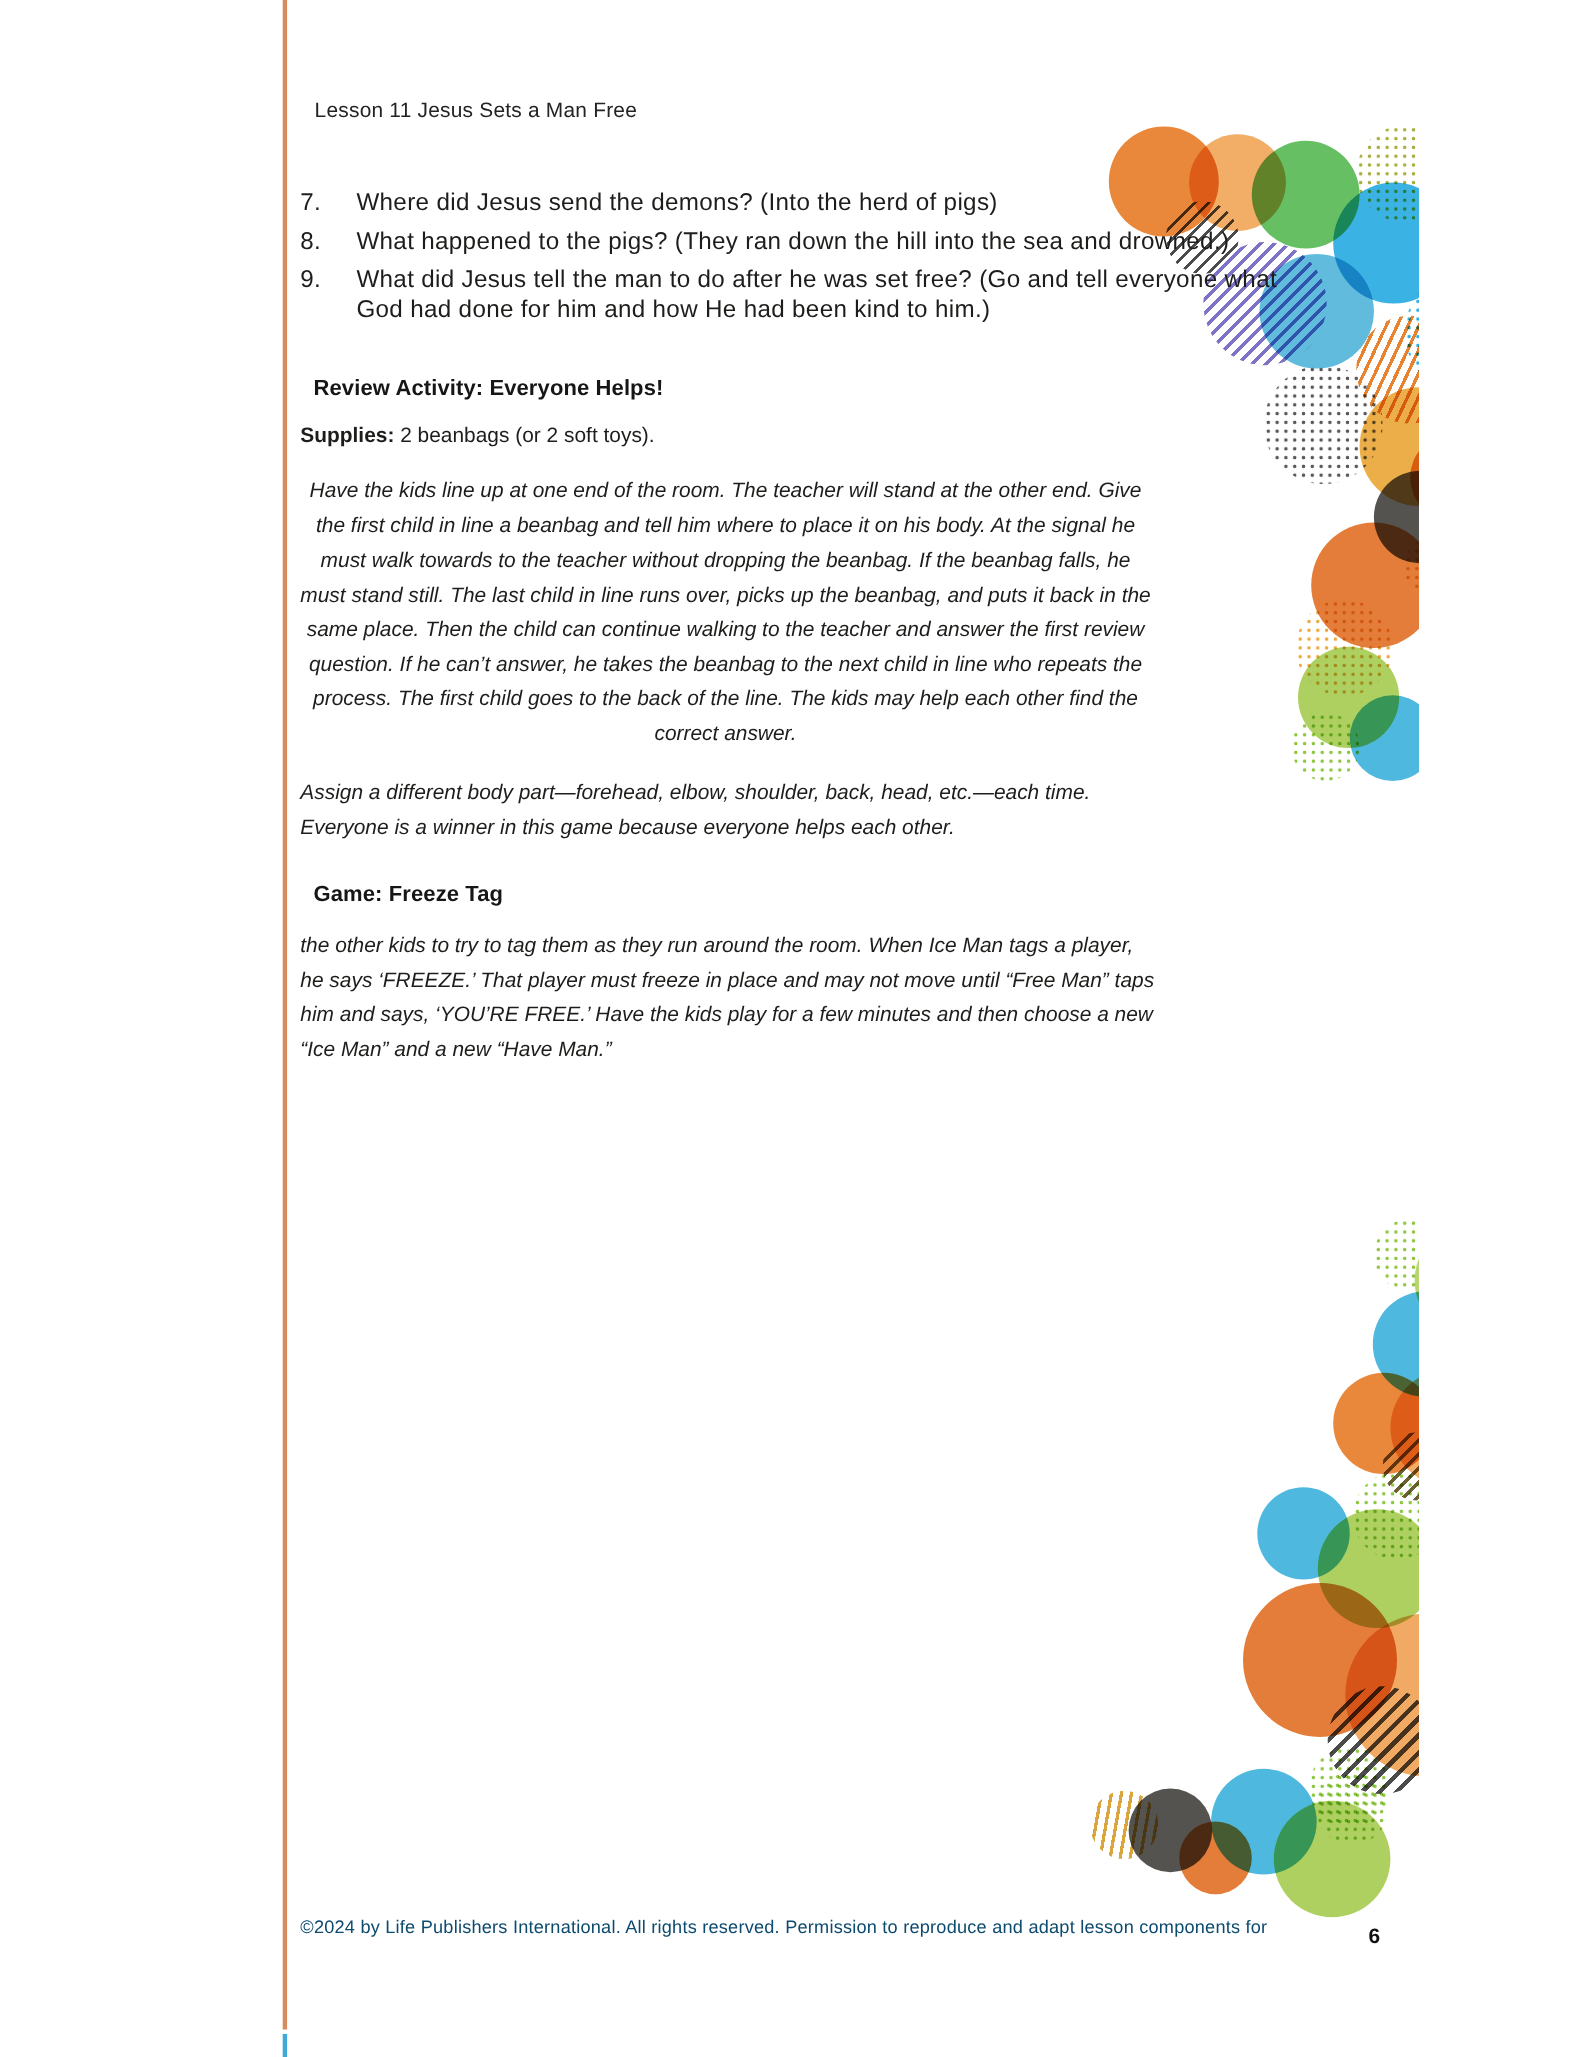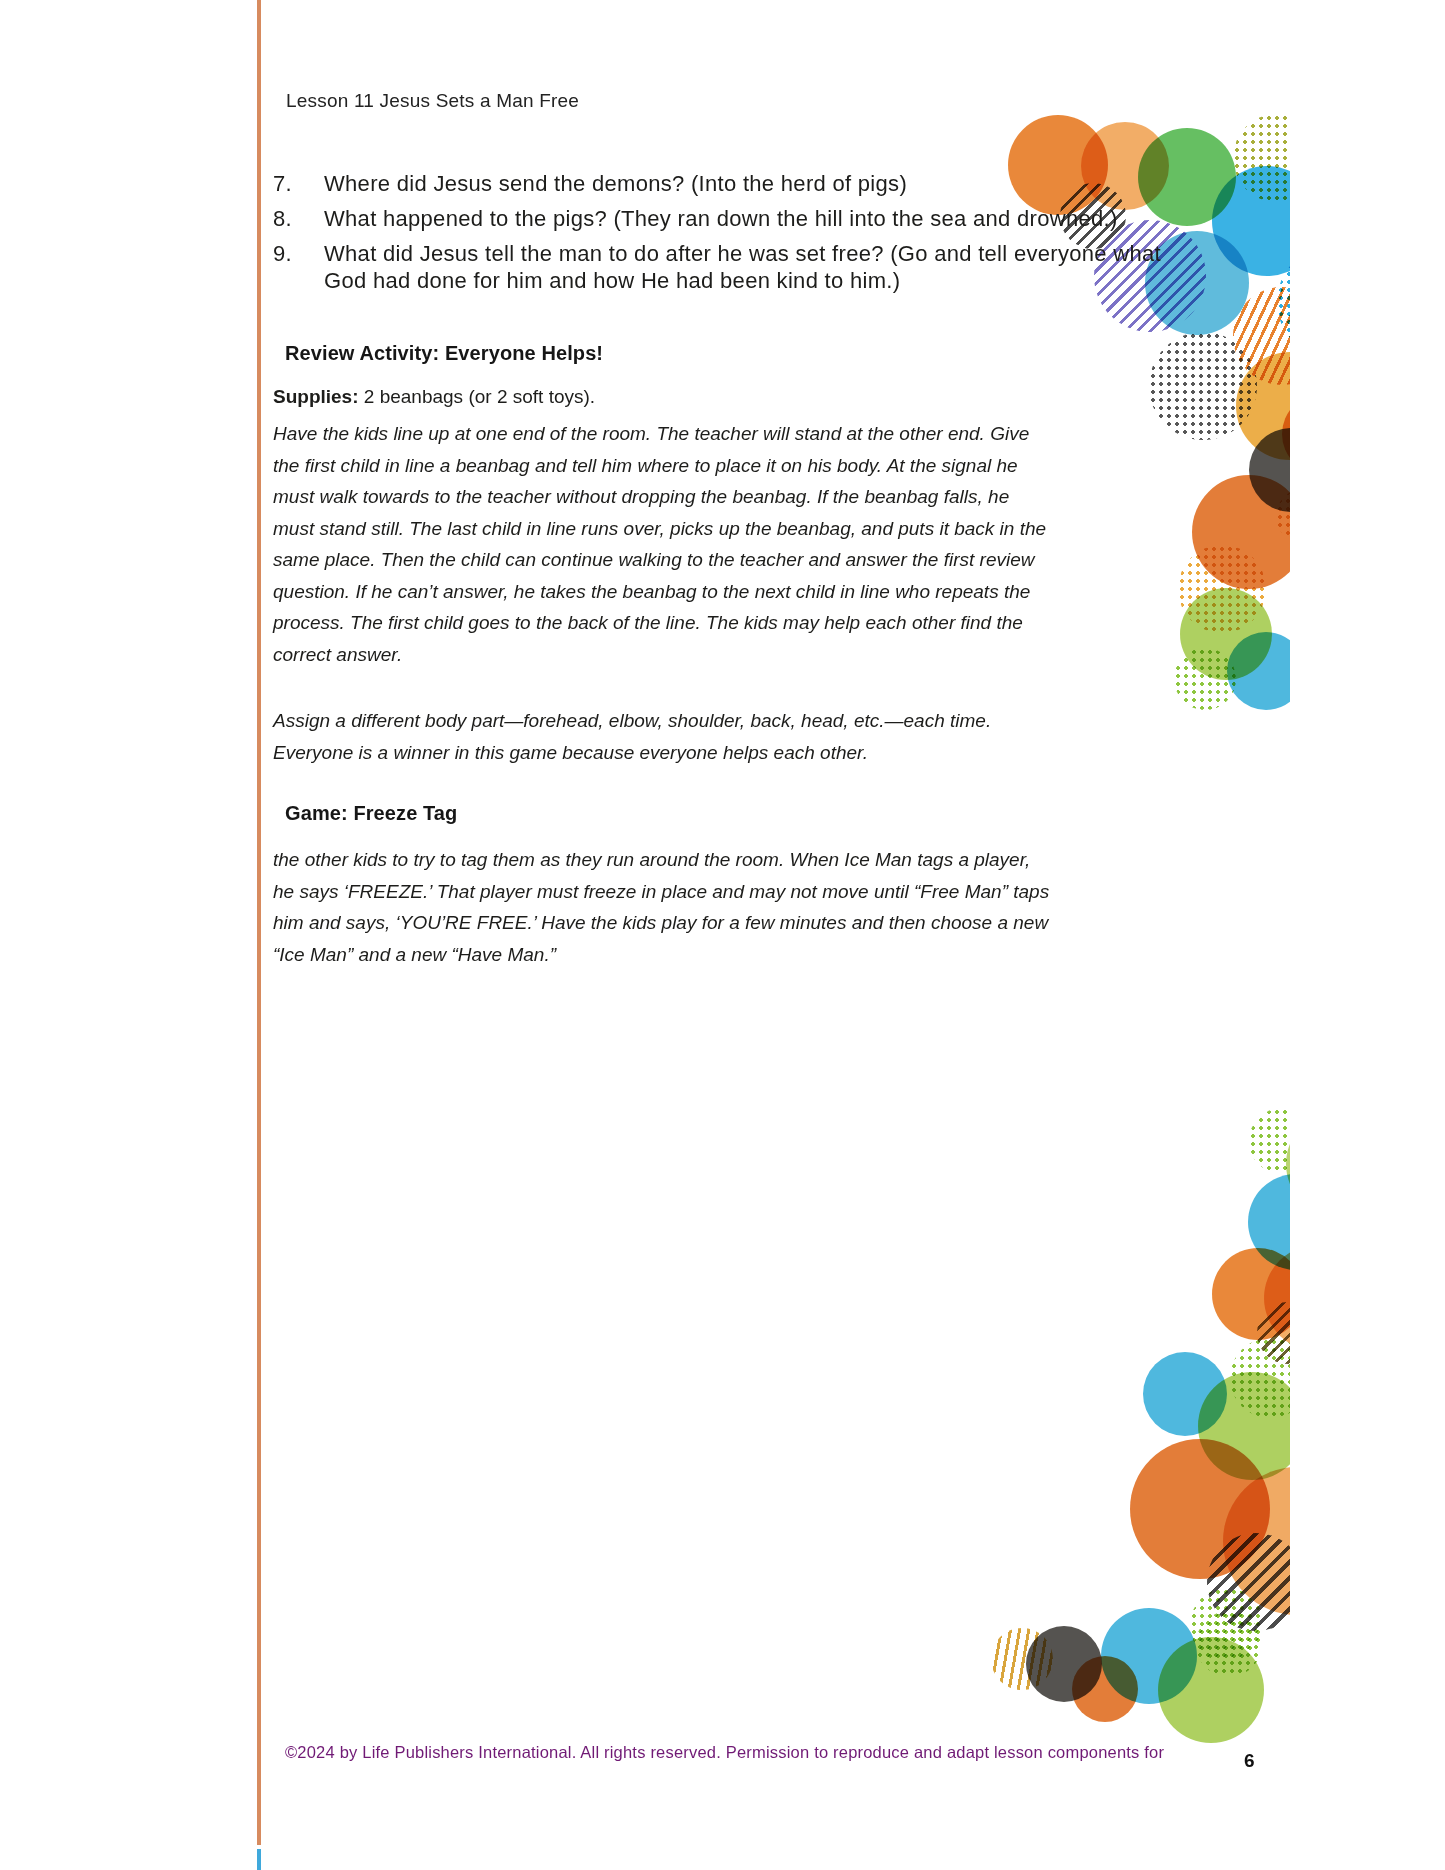--- a/index.html
+++ b/index.html
@@ -14,24 +14,24 @@
   .questions{left:273px;top:170px;font-size:22px;line-height:27px;letter-spacing:0.3px;}
   .q-item{display:flex;margin-bottom:8px;}
   .q-num{width:51px;flex:none;}
   .tline{white-space:nowrap;}
   .h{left:273px;margin:12px;font-size:20px;font-weight:bold;color:#161616;letter-spacing:0.1px;}
   .review-h{top:330px;}
   .game-h{top:790px;}
   .supplies{left:273px;top:386px;font-size:19px;}
   .b{font-weight:bold;}
   .ital{left:273px;font-style:italic;font-size:19px;line-height:31.5px;}
-  .para1{top:418px;}
+  .para1{top:431px;text-align:center;}
   .para2{top:705px;}
   .para3{top:844px;}
-  .footer{left:273px;top:1742px;font-size:16.5px;line-height:21px;color:#701a75;letter-spacing:0.2px;margin-left:12px;}
+  .footer{left:273px;top:1742px;font-size:16.5px;line-height:21px;color:#0c4a6e;letter-spacing:0.2px;}
   .pagenum{left:1244px;top:1750px;font-size:19px;font-weight:bold;color:#111;}
 </style>
 </head>
 <body>
 
 <div class="page">
   <div id="decor">
       <div class="circle solid" style="left: 1008px; top: 115px; width: 100px; height: 100px; background: rgb(232, 130, 47); opacity: 0.95;"></div>
       <div class="circle solid" style="left: 1081px; top: 122px; width: 88px; height: 88px; background: rgb(242, 169, 95); opacity: 0.95;"></div>
       <div class="circle solid" style="left: 1138px; top: 128px; width: 98px; height: 98px; background: rgb(94, 188, 89); opacity: 0.95;"></div>

